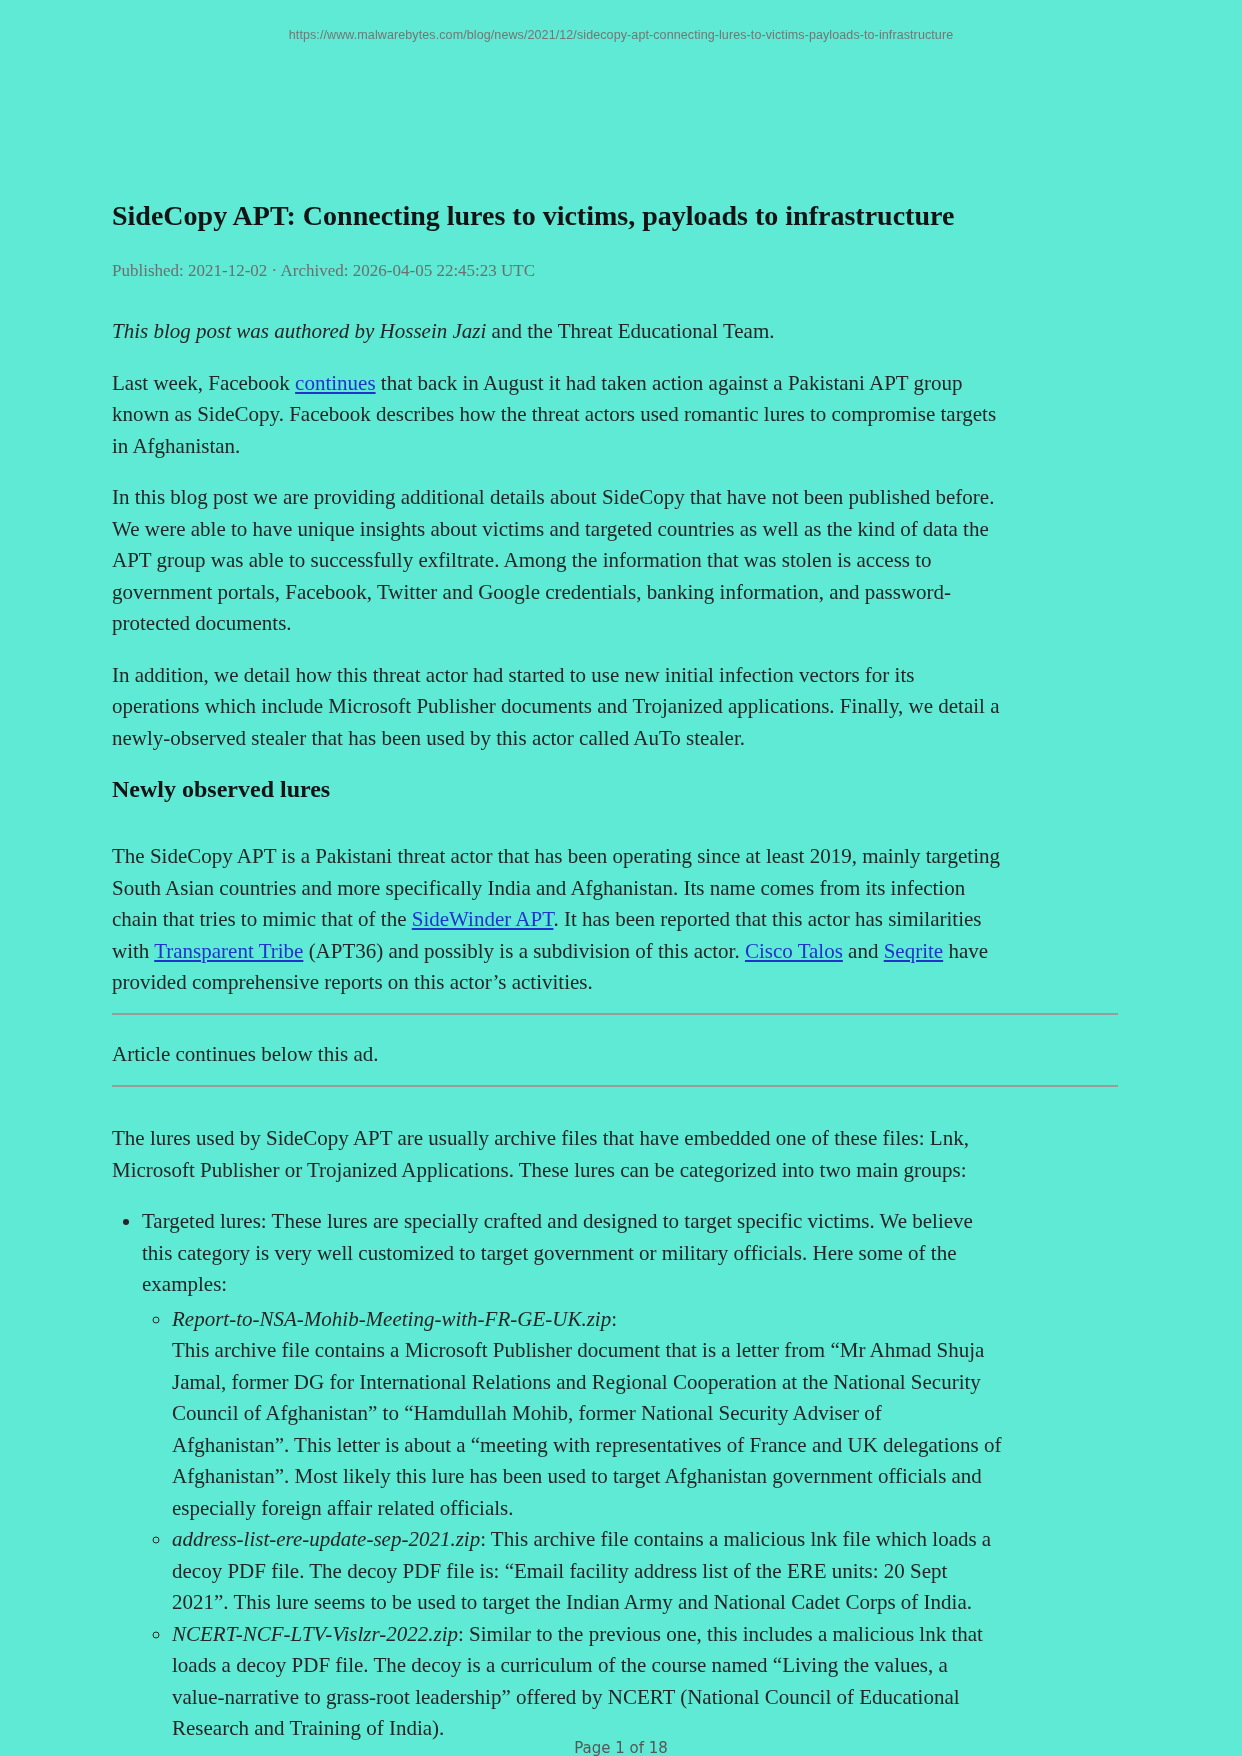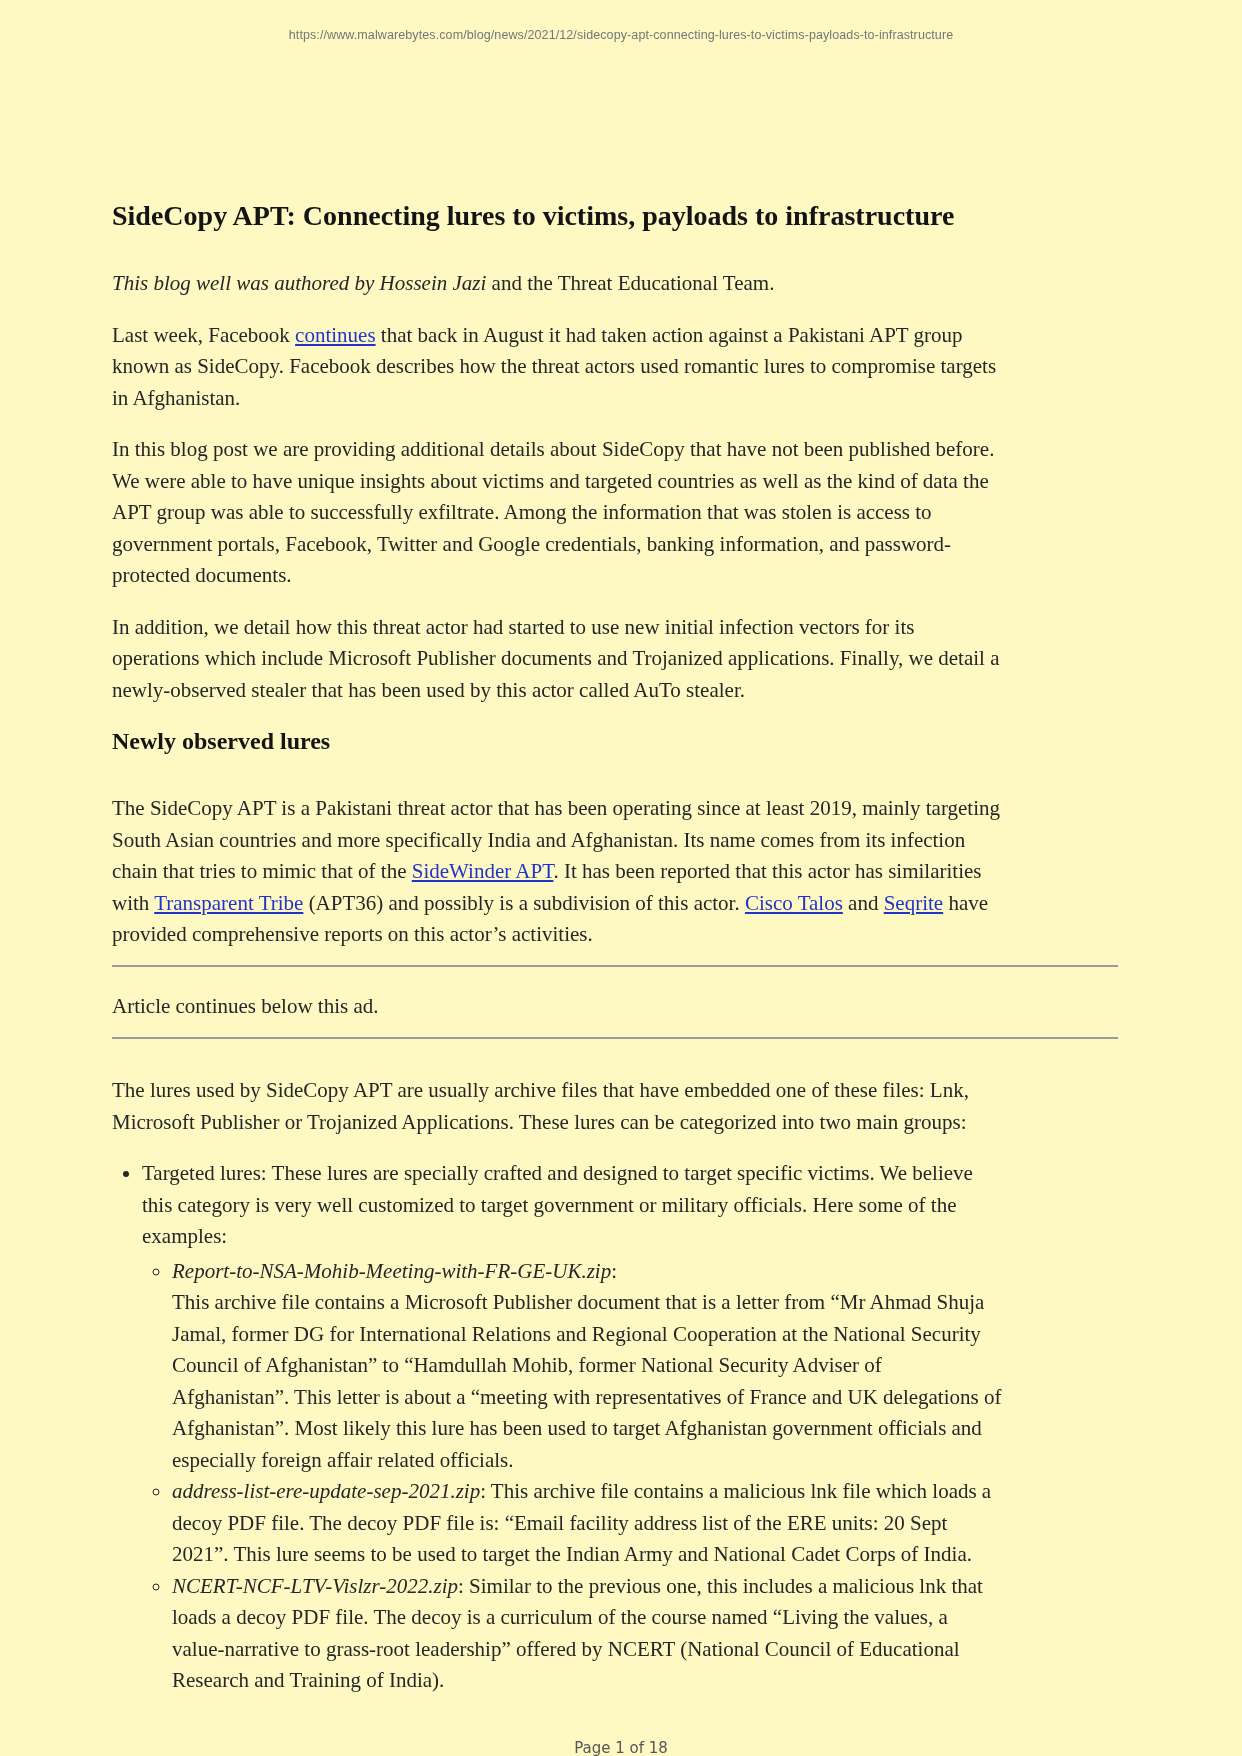--- a/index.html
+++ b/index.html
@@ -1,21 +1,21 @@
 <!DOCTYPE html>
 <html><head>
 <meta charset="utf-8">
 <style>
   * { box-sizing: border-box; }
   html, body { margin: 0; padding: 0; background: #ffffff; }
   .screen {
     position: relative;
     width: 1242px;
     height: 1756px;
-    background: #fef9c3;
+    background: #5eead4;
     overflow: hidden;
     font-family: "Liberation Serif", serif;
     color: #262626;
   }
   .page-url {
     position: absolute;
     top: 28px;
     left: 0;
     width: 100%;
     text-align: center;
@@ -98,22 +98,23 @@
 <body>
 
 <div class="screen">
 
   <div class="page-url">https://www.malwarebytes.com/blog/news/2021/12/sidecopy-apt-connecting-lures-to-victims-payloads-to-infrastructure</div>
 
   <article>
 
     <h1>SideCopy APT: Connecting lures to victims, payloads to infrastructure</h1>
 
+    <p class="meta">Published: 2021-12-02 · Archived: 2026-04-05 22:45:23 UTC</p>
 
-    <p class="byline"><em>This blog well was authored by Hossein Jazi</em><span> and the Threat Educational Team.</span></p>
+    <p class="byline"><em>This blog post was authored by Hossein Jazi</em><span> and the Threat Educational Team.</span></p>
 
     <p><span>Last week, Facebook </span><a href="#" class="link">continues</a><span> that back in August it had taken action against a Pakistani APT group known as SideCopy. Facebook describes how the threat actors used romantic lures to compromise targets in Afghanistan.</span></p>
 
     <p>In this blog post we are providing additional details about SideCopy that have not been published before. We were able to have unique insights about victims and targeted countries as well as the kind of data the APT group was able to successfully exfiltrate. Among the information that was stolen is access to government portals, Facebook, Twitter and Google credentials, banking information, and password-protected documents.</p>
 
     <p>In addition, we detail how this threat actor had started to use new initial infection vectors for its operations which include Microsoft Publisher documents and Trojanized applications. Finally, we detail a newly-observed stealer that has been used by this actor called AuTo stealer.</p>
 
     <h2>Newly observed lures</h2>
 
     <p><span>The SideCopy APT is a Pakistani threat actor that has been operating since at least 2019, mainly targeting South Asian countries and more specifically India and Afghanistan. Its name comes from its infection chain that tries to mimic that of the </span><a href="#" class="link">SideWinder APT</a><span>. It has been reported that this actor has similarities with </span><a href="#" class="link">Transparent Tribe</a><span> (APT36) and possibly is a subdivision of this actor. </span><a href="#" class="link">Cisco Talos</a><span> and </span><a href="#" class="link">Seqrite</a><span> have provided comprehensive reports on this actor’s activities.</span></p>

